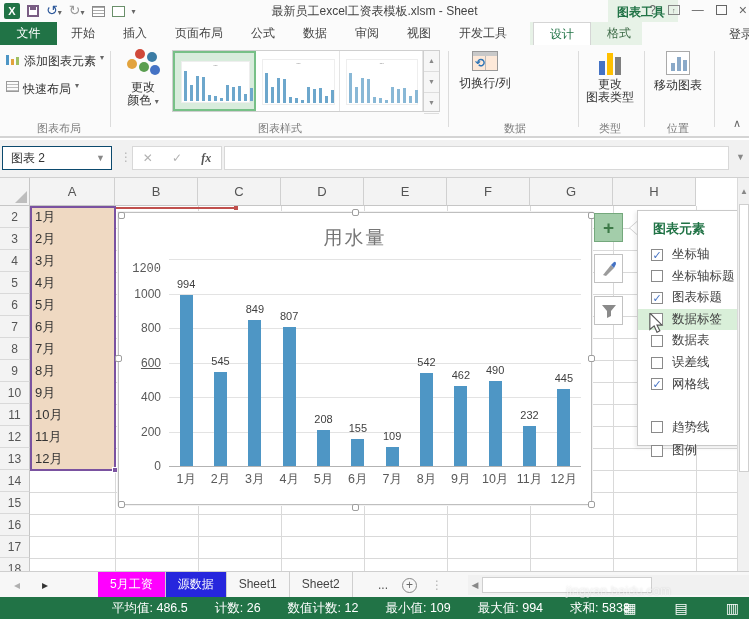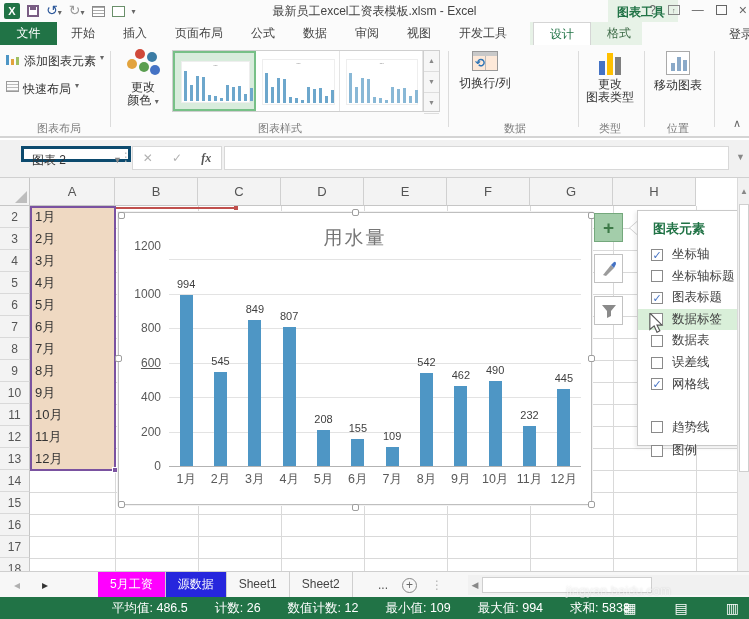--- a/index.html
+++ b/index.html
@@ -57,21 +57,21 @@
   .icon-table { width:26px; height:20px; border:1px solid #999; background:linear-gradient(#c9c9c9 4px,transparent 4px), linear-gradient(90deg,transparent 12px,#bbb 12px,#bbb 13px,transparent 13px), #fde9d9; position:relative; }
   .icon-table .ov { position:absolute; left:2px; top:5px; color:#2e75b6; font-size:12px; font-weight:bold; }
   .bars3 { display:flex; align-items:flex-end; gap:2px; height:24px; }
   .bars3 i { width:6px; display:block; }
   .movechart-ic { width:24px; height:24px; border:1px solid #aaa; background:#fff; position:relative; }
   .movechart-ic .mb { position:absolute; bottom:3px; width:4px; background:#8aa9c8; }
   #collapse-ribbon { position:absolute; right:8px; top:72px; color:#666; font-size:11px; }
 
   
   #formulabar { position:absolute; left:0; top:140px; width:749px; height:38px; background:#f1f1f1; border-bottom:1px solid #d0d0d0; }
-  #namebox { position:absolute; left:2px; top:6px; width:110px; height:16px; background:#fff; border:3px solid #0c4a6e; line-height:22px; padding-left:8px; color:#333;margin-left:19px; }
+  #namebox { position:absolute; left:2px; top:6px; width:110px; height:24px; background:#fff; border:1px solid #0c4a6e; line-height:22px; padding-left:8px; color:#333; }
   #namebox .nb-caret { position:absolute; right:6px; top:0; color:#888; font-size:9px; }
   #fb-dots { position:absolute; left:120px; top:10px; color:#b5b5b5; }
   #fb-btns { position:absolute; left:132px; top:6px; width:90px; height:24px; background:#fff; border:1px solid #d8d8d8; display:flex; align-items:center; justify-content:space-around; color:#b1b1b1; }
   #fb-btns .fx { font-style:italic; font-family:"Liberation Serif","DejaVu Serif",serif; color:#555; font-weight:bold; }
   #formula-input { position:absolute; left:224px; top:6px; width:505px; height:24px; background:#fff; border:1px solid #d8d8d8; }
   #fb-expand { position:absolute; right:4px; top:12px; color:#888; font-size:9px; }
 
   
   #grid { position:absolute; left:0; top:178px; width:749px; height:393px; background:#fff; overflow:hidden; }
   .colhead { position:absolute; top:0; height:28px; border-right:1px solid #d0d0d0; border-bottom:1px solid #c6c6c6; background:#f3f3f3; text-align:center; line-height:28px; color:#555; font-size:13px; }
@@ -143,21 +143,21 @@
   <div id="titlebar">
     <div class="qat">
       <span class="excel-logo">X</span>
       <span class="floppy"></span>
       <span class="glyph">↺<span class="caret">▾</span></span>
       <span class="glyph gray">↻<span class="caret">▾</span></span>
       <span class="tbl"></span>
       <span class="tbl" style="background:#fff;border-color:#6a8f6a"></span>
       <span class="caret" style="color:#666;font-size:8px">▾</span>
     </div>
-    <div id="window-title">最新员工excel工资表模板.xlsm - Excel</div>
+    <div id="window-title">最新员工excel工资表模板.xlsm - Sheet</div>
     <div id="ctx-band-top"></div>
     <div id="ctx-tool-label">图表工具</div>
     <div class="winbtns">
       <span>?</span>
       <span style="border:1px solid #888;width:12px;height:10px;font-size:7px;line-height:9px;">↑</span>
       <span>—</span>
       <span style="border:1px solid #666;width:11px;height:10px;"></span>
       <span style="font-size:14px;">×</span>
     </div>
   </div>
@@ -401,21 +401,21 @@
         <div class="ytick" style="left: 8px; top: 211.5px;">200</div>
         <div class="cgrid" style="top: 184px;"></div>
         <div class="ytick" style="left: 8px; top: 177px;">400</div>
         <div class="cgrid" style="top: 149.5px;"></div>
         <div class="ytick" style="left: 8px; top: 142.5px; text-decoration: underline;">600</div>
         <div class="cgrid" style="top: 115px;"></div>
         <div class="ytick" style="left: 8px; top: 108px;">800</div>
         <div class="cgrid" style="top: 80.5px;"></div>
         <div class="ytick" style="left: 8px; top: 73.5px;">1000</div>
         <div class="cgrid" style="top: 46px;"></div>
-        <div class="ytick" style="left: 8px; top: 26px;">1200</div>
+        <div class="ytick" style="left: 8px; top: 49px; font-family: Liberation Mono, monospace;">1200</div>
         <div id="caxis" style="top: 253px;"></div>
         <div class="cbar" style="left: 60.6667px; width: 13px; height: 171.465px; top: 81.535px;"></div>
         <div class="dlabel" style="left: 45.1667px; top: 64.535px;">994</div>
         <div class="xlabel" style="left: 50px; width: 34.3333px;">1月</div>
         <div class="cbar" style="left: 95px; width: 13px; height: 94.0125px; top: 158.988px;"></div>
         <div class="dlabel" style="left: 79.5px; top: 141.988px;">545</div>
         <div class="xlabel" style="left: 84.3333px; width: 34.3333px;">2月</div>
         <div class="cbar" style="left: 129.333px; width: 13px; height: 146.452px; top: 106.547px;"></div>
         <div class="dlabel" style="left: 113.833px; top: 89.5475px;">849</div>
         <div class="xlabel" style="left: 118.667px; width: 34.3333px;">3月</div>

